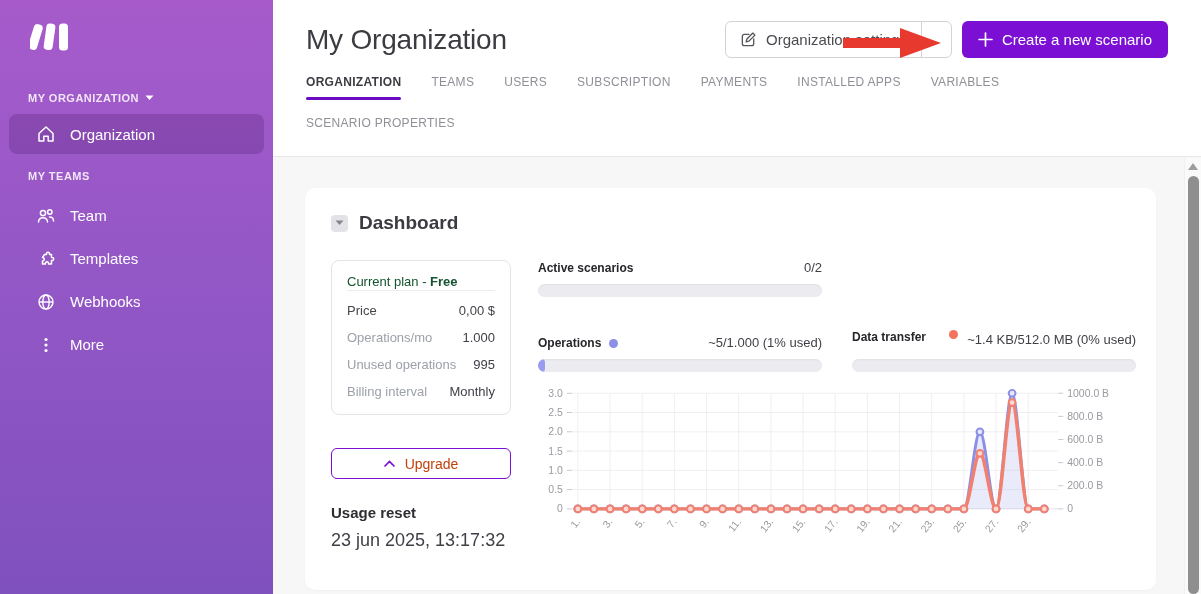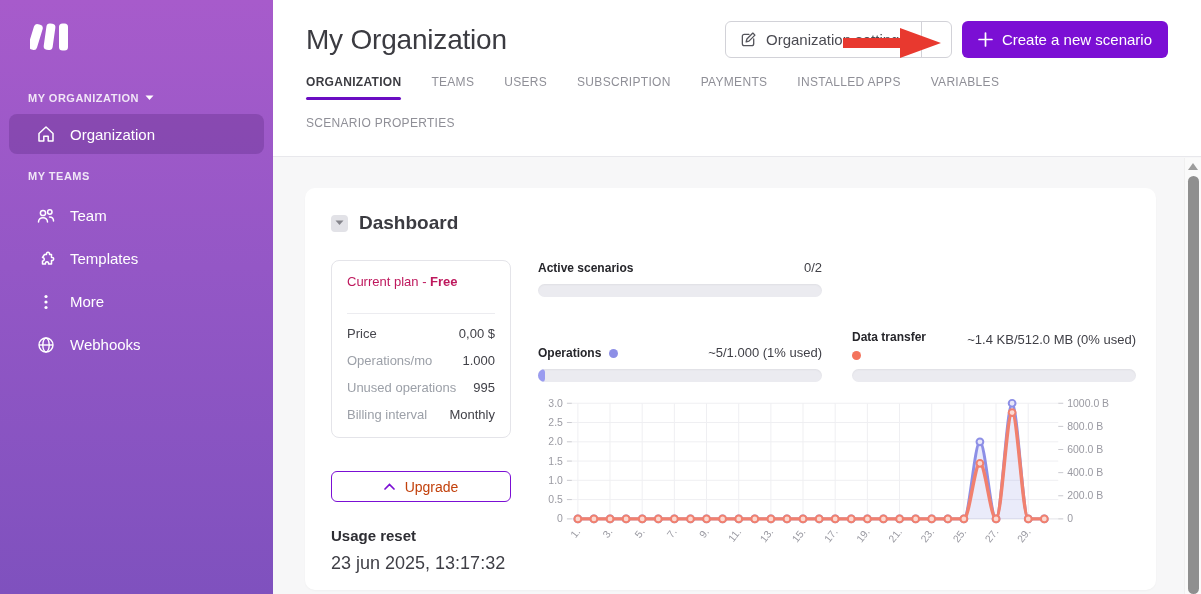--- a/index.html
+++ b/index.html
@@ -36,38 +36,38 @@
   
   .content { flex:1; background:#f7f7f8; position:relative; padding:31px 45px 4px 32px; }
   .card { background:#fff; border-radius:10px; width:851px; height:402px; padding:24px 28px 16px 26px; box-shadow:0 1px 2px rgba(0,0,0,.03); }
   .card-title-row { display:flex; align-items:center; gap:11px; }
   .collapse-toggle { width:17px; height:17px; border-radius:4px; background:#e2e2e7; display:flex; align-items:center; justify-content:center; cursor:pointer; }
   .card-title-row h2 { font-size:19px; font-weight:bold; color:#3b3b41; }
 
   .dash-grid { display:flex; margin-top:26px; }
   .left-col { width:180px; flex:0 0 180px; }
   .plan-card { border:1px solid #e4e4e9; border-radius:8px; padding:13px 15px 15px; font-size:13px; }
-  .plan-title { color:#be185d; padding-bottom:24px; border-bottom:1px solid #ececf0; }
+  .plan-title { color:#14532d; padding-bottom:1px; border-bottom:1px solid #ececf0; }
   .plan-title b { font-weight:bold; }
   .plan-row { display:flex; justify-content:space-between; margin-top:12px; }
   .plan-row .lbl { color:#9ca0a8; }
   .plan-row.dark .lbl { color:#46464d; }
   .plan-row .val { color:#3f3f46; }
   .btn-upgrade { margin-top:33px; width:100%; height:31px; background:#fff; border:1px solid #7b0fd4; border-radius:6px; color:#c2410c; font-size:14px; font-family:inherit; display:flex; align-items:center; justify-content:center; gap:10px; cursor:pointer; }
   .usage-reset-title { margin-top:25px; font-size:15px; font-weight:bold; color:#2d2d33; }
   .usage-reset-value { margin-top:9px; font-size:18px; color:#3f3f46; }
 
   .right-col { flex:1; margin-left:27px; }
   .usage-blocks .row1 { width:calc(50% - 15px); }
   .row2 { margin-top:33px; display:flex; gap:30px; align-items:flex-end; }
   .row2 .usage-block { width:calc(50% - 15px); }
   .usage-head { display:flex; justify-content:space-between; align-items:baseline; }
   .usage-head.wrap { align-items:flex-start; }
   .u-title { font-size:12px; font-weight:bold; color:#26262b; display:flex; align-items:center; gap:8px; }
-  .u-title-col { display:flex; flex-direction:column; gap:7px; }
+  .u-title-col { display:flex; flex-direction:row; gap:23px; }
   .u-value { font-size:13px; color:#3f3f46; }
   .u-value.wide { max-width:176px; line-height:1.55; }
   .dot { width:9px; height:9px; border-radius:50%; display:inline-block; }
   .bar { margin-top:9px; height:13px; border-radius:7px; background:#ebebf0; box-shadow:inset 0 1px 2px rgba(0,0,0,.05); overflow:hidden; }
   .bar-fill { height:100%; border-radius:7px; width:0; }
 
   .chart-wrap { margin-top:12px; }
   svg text { font-family:"Liberation Sans", sans-serif; }
 
   
@@ -126,37 +126,37 @@
     <div class="nav-item">
       <span class="ico">
         <svg viewBox="0 0 20 20" width="20" height="20" fill="none" stroke="#fff" stroke-width="1.5" stroke-linejoin="round">
             <path d="M7 4.5 h2 a1.6 1.6 0 1 1 3 0 h2 v3 a1.6 1.6 0 1 1 0 3 v3.5 h-3 a1.6 1.6 0 1 0 -3 0 h-3 v-3 a1.6 1.6 0 1 0 0-3.5 Z" transform="translate(1.5,1)"></path>
           </svg>
       </span>
       <span>Templates</span>
     </div>
     <div class="nav-item">
       <span class="ico">
+        <svg viewBox="0 0 20 20" width="20" height="20" fill="none" stroke="#fff" stroke-width="1.4">
+            <circle cx="10" cy="10" r="7"></circle>
+            <ellipse cx="10" cy="10" rx="3.2" ry="7"></ellipse>
+            <path d="M3 10 H17"></path>
+          </svg>
+      </span>
+      <span>Webhooks</span>
+    </div>
+    <div class="nav-item">
+      <span class="ico">
         <svg viewBox="0 0 20 20" width="20" height="20" fill="#fff">
             <circle cx="10" cy="4.5" r="1.6"></circle>
             <circle cx="10" cy="10" r="1.6"></circle>
             <circle cx="10" cy="15.5" r="1.6"></circle>
           </svg>
       </span>
       <span>More</span>
-    </div>
-    <div class="nav-item">
-      <span class="ico">
-        <svg viewBox="0 0 20 20" width="20" height="20" fill="none" stroke="#fff" stroke-width="1.4">
-            <circle cx="10" cy="10" r="7"></circle>
-            <ellipse cx="10" cy="10" rx="3.2" ry="7"></ellipse>
-            <path d="M3 10 H17"></path>
-          </svg>
-      </span>
-      <span>Webhooks</span>
     </div>
   </aside>
 
   <div class="main">
     <header>
       <div class="header-top">
         <h1>My Organization</h1>
         <div class="header-actions">
           <div class="btn-split">
             <span class="btn-main">

